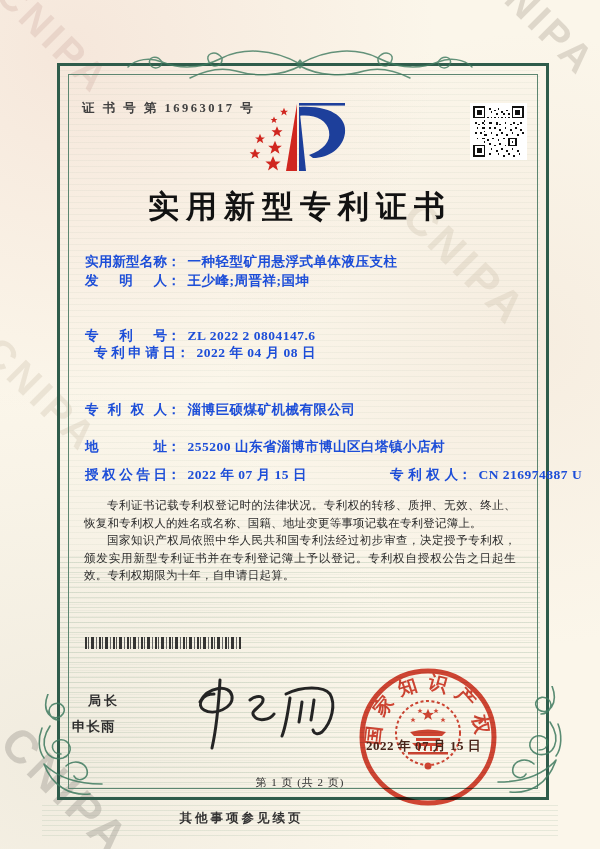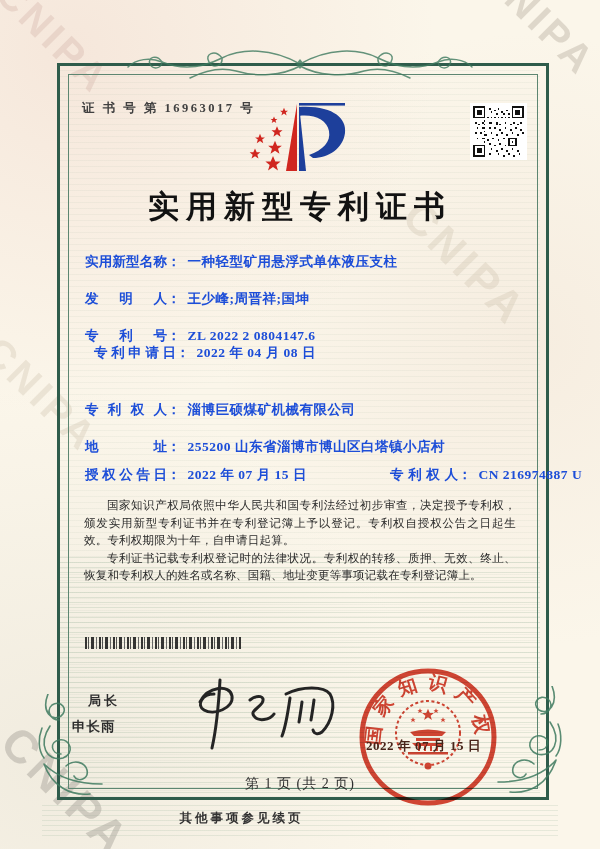--- a/index.html
+++ b/index.html
@@ -79,21 +79,21 @@
   .sig-hand{ left:178px; top:676px; z-index:4; }
 
   
   .seal{ left:348px; top:657px; width:160px; height:160px; z-index:5; opacity:.94;
     mix-blend-mode:multiply; }
   .seal-date{ left:366px; top:737px; width:140px; z-index:6; font-size:13px;
     font-weight:700; color:#472319; letter-spacing:.5px; white-space:nowrap; }
 
   
   .page-no{ left:0; top:775px; width:600px; text-align:center; z-index:4;
-    font-size:14px; color:#2e2e2e; letter-spacing:1px; }
+    font-size:11px; color:#2e2e2e; letter-spacing:1px; }
   .foot-note{ left:0; top:810px; width:483px; text-align:center; z-index:4;
     font-size:12.5px; color:#333; letter-spacing:3px; font-weight:700; }
 </style>
 </head>
 <body>
 
 <svg width="0" height="0" style="position:absolute" aria-hidden="true">
   <defs>
     <path id="star" d="M0,-10 L2.94,-3.09 L9.51,-3.09 L4.19,1.18 L6.22,8.09 L0,3.82 L-6.22,8.09 L-4.19,1.18 L-9.51,-3.09 L-2.94,-3.09 Z"></path>
   </defs>
@@ -190,21 +190,21 @@
       <rect x="21" y="19" width="3" height="3" fill="#fff"></rect>
       <rect x="22" y="20" width="1" height="1"></rect>
   </g>
 </svg>
 
 <div class="abs title">实用新型专利证书</div>
 
 <div class="frow" style="top:253px;">
   <span class="flabel">实用新型名称</span><span class="fcolon">：</span><span class="fval">一种轻型矿用悬浮式单体液压支柱</span>
 </div>
-<div class="frow" style="top:290px;">
+<div class="frow" style="top:272px;">
   <span class="flabel">发明人</span><span class="fcolon">：</span><span class="fval">王少峰;周晋祥;国坤</span>
 </div>
 <div class="frow" style="top:327px;">
   <span class="flabel">专利号</span><span class="fcolon">：</span><span class="fval">ZL 2022 2 0804147.6</span>
 </div>
 <div class="frow" style="top:344px;margin-left:9px;">
   <span class="flabel">专利申请日</span><span class="fcolon">：</span><span class="fval">2022 年 04 月 08 日</span>
 </div>
 <div class="frow" style="top:401px;">
   <span class="flabel">专利权人</span><span class="fcolon">：</span><span class="fval">淄博巨硕煤矿机械有限公司</span>
@@ -214,22 +214,22 @@
 </div>
 
 <div class="frow" style="top:466px;">
   <span class="flabel flabel5">授权公告日</span><span class="fcolon">：</span><span class="fval">2022 年 07 月 15 日</span>
   <span class="grant-right">
     <span class="flabel">专利权人</span><span class="fcolon">：</span><span class="fval">CN 216974887 U</span>
   </span>
 </div>
 
 <div class="abs body-text">
+  <p>专利证书记载专利权登记时的法律状况。专利权的转移、质押、无效、终止、恢复和专利权人的姓名或名称、国籍、地址变更等事项记载在专利登记簿上。</p>
   <p>国家知识产权局依照中华人民共和国专利法经过初步审查，决定授予专利权，颁发实用新型专利证书并在专利登记簿上予以登记。专利权自授权公告之日起生效。专利权期限为十年，自申请日起算。</p>
-  <p>专利证书记载专利权登记时的法律状况。专利权的转移、质押、无效、终止、恢复和专利权人的姓名或名称、国籍、地址变更等事项记载在专利登记簿上。</p>
 </div>
 
 <div class="abs barcode"></div>
 
 <div class="abs sig-title">局长</div>
 <div class="abs sig-name">申长雨</div>
 
 <svg class="abs sig-hand" width="180" height="75" viewBox="0 0 180 75">
   <g fill="none" stroke="#242424" stroke-width="3" stroke-linecap="round" stroke-linejoin="round">
     <path d="M22,26 C30,10 52,8 54,20 C56,32 36,40 26,34 C18,29 24,18 36,18"></path>

